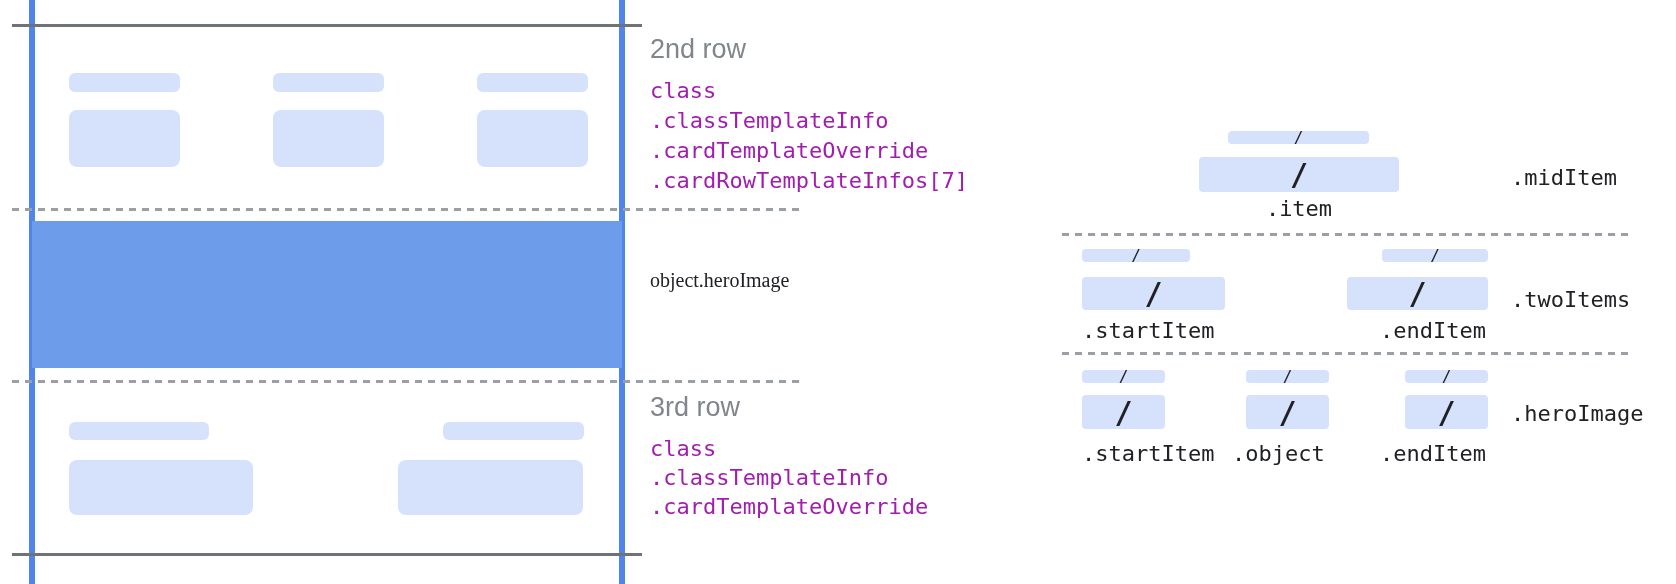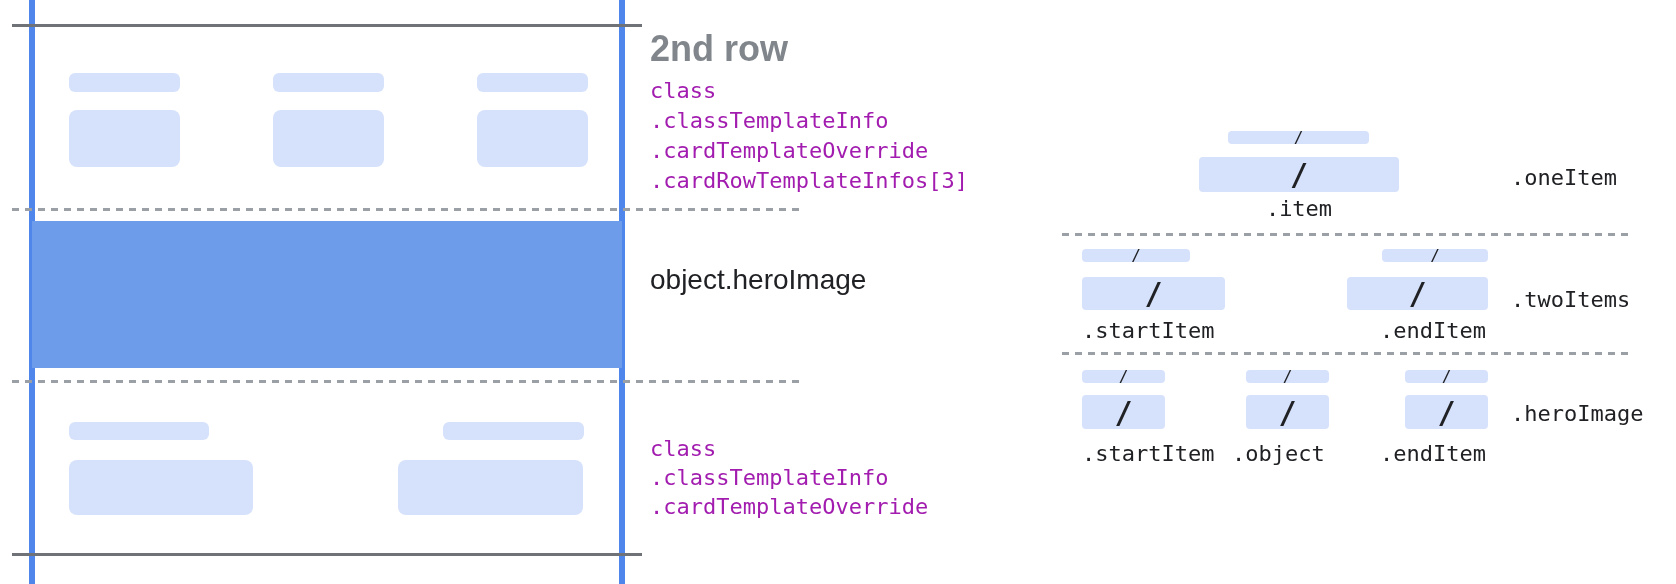--- a/index.html
+++ b/index.html
@@ -8,26 +8,26 @@
   .vline{position:absolute;top:0;width:6px;height:584px;background:#4e86ec;}
   .hline{position:absolute;height:3px;background:#6f7377;}
   .dashline{position:absolute;height:3px;
             background:repeating-linear-gradient(to right,#9aa0a6 0 7px,transparent 7px 13px);}
   .bar{position:absolute;background:#d6e2fb;border-radius:6px;
        display:flex;align-items:center;justify-content:center;}
   .box{position:absolute;background:#d6e2fb;border-radius:8px;}
   .hero{position:absolute;background:#6d9ceb;}
 
   
-  .heading{position:absolute;font-weight:700;font-size:36px;line-height:38px;color:#80868b;
+  .heading{position:absolute;font-weight:400;font-size:27px;line-height:38px;color:#80868b;
            white-space:nowrap;}
   .code{position:absolute;font-family:"DejaVu Sans Mono","Liberation Mono",monospace;
         font-size:22px;line-height:30px;color:#a21caf;white-space:pre;}
-  .code-lg{position:absolute;font-family:Liberation Sans, sans-serif;
-        font-size:28px;line-height:32px;color:#202124;white-space:pre;}
+  .code-lg{position:absolute;font-family:Liberation Serif, serif;
+        font-size:20px;line-height:32px;color:#202124;white-space:pre;}
   .mlabel{position:absolute;font-family:"DejaVu Sans Mono","Liberation Mono",monospace;
         font-size:22px;line-height:26px;color:#202124;white-space:nowrap;}
   .mlabel.center{transform:translateX(-50%);}
 
   
   .slash{font-family:"DejaVu Sans Mono","Liberation Mono",monospace;color:#202124;}
   .slash.sm{font-size:16px;font-weight:400;line-height:13px;}
   .slash.lg{font-size:30px;font-weight:600;line-height:33px;}
 </style>
 </head>
@@ -56,36 +56,37 @@
 
   <div class="bar" style="left:69px;top:422px;width:140px;height:18px;"></div>
   <div class="bar" style="left:443px;top:422px;width:141px;height:18px;"></div>
   <div class="box" style="left:69px;top:460px;width:184px;height:55px;"></div>
   <div class="box" style="left:398px;top:460px;width:185px;height:55px;"></div>
 
   <div class="heading" style="left:650px;top:30px;">2nd row</div>
   <div class="code" style="left:650px;top:76px;">class</div>
   <div class="code" style="left:650px;top:106px;">.classTemplateInfo</div>
   <div class="code" style="left:650px;top:136px;">.cardTemplateOverride</div>
-  <div class="code" style="left:650px;top:166px;">.cardRowTemplateInfos[3]</div>
+  <div class="code" style="left:650px;top:166px;">.cardRowTemplateInfos[7]</div>
 
   <div class="code-lg" style="left:650px;top:264px;">object.heroImage</div>
 
+  <div class="heading" style="left:650px;top:388px;">3rd row</div>
   <div class="code" style="left:650px;top:434px;">class</div>
   <div class="code" style="left:650px;top:463px;">.classTemplateInfo</div>
   <div class="code" style="left:650px;top:492px;">.cardTemplateOverride</div>
 
   <div class="bar" style="left:1228px;top:131px;width:141px;height:13px;border-radius:4px;">
     <span class="slash sm">/</span>
   </div>
   <div class="bar" style="left:1199px;top:157px;width:200px;height:35px;border-radius:4px;">
     <span class="slash lg">/</span>
   </div>
   <div class="mlabel center" style="left:1299px;top:196px;">.item</div>
-  <div class="mlabel" style="left:1511px;top:165px;">.oneItem</div>
+  <div class="mlabel" style="left:1511px;top:165px;">.midItem</div>
 
   <div class="dashline" style="left:1062px;top:233px;width:568px;"></div>
 
   <div class="bar" style="left:1082px;top:249px;width:108px;height:13px;border-radius:4px;">
     <span class="slash sm">/</span>
   </div>
   <div class="bar" style="left:1382px;top:249px;width:106px;height:13px;border-radius:4px;">
     <span class="slash sm">/</span>
   </div>
   <div class="bar" style="left:1082px;top:277px;width:143px;height:33px;border-radius:4px;">

